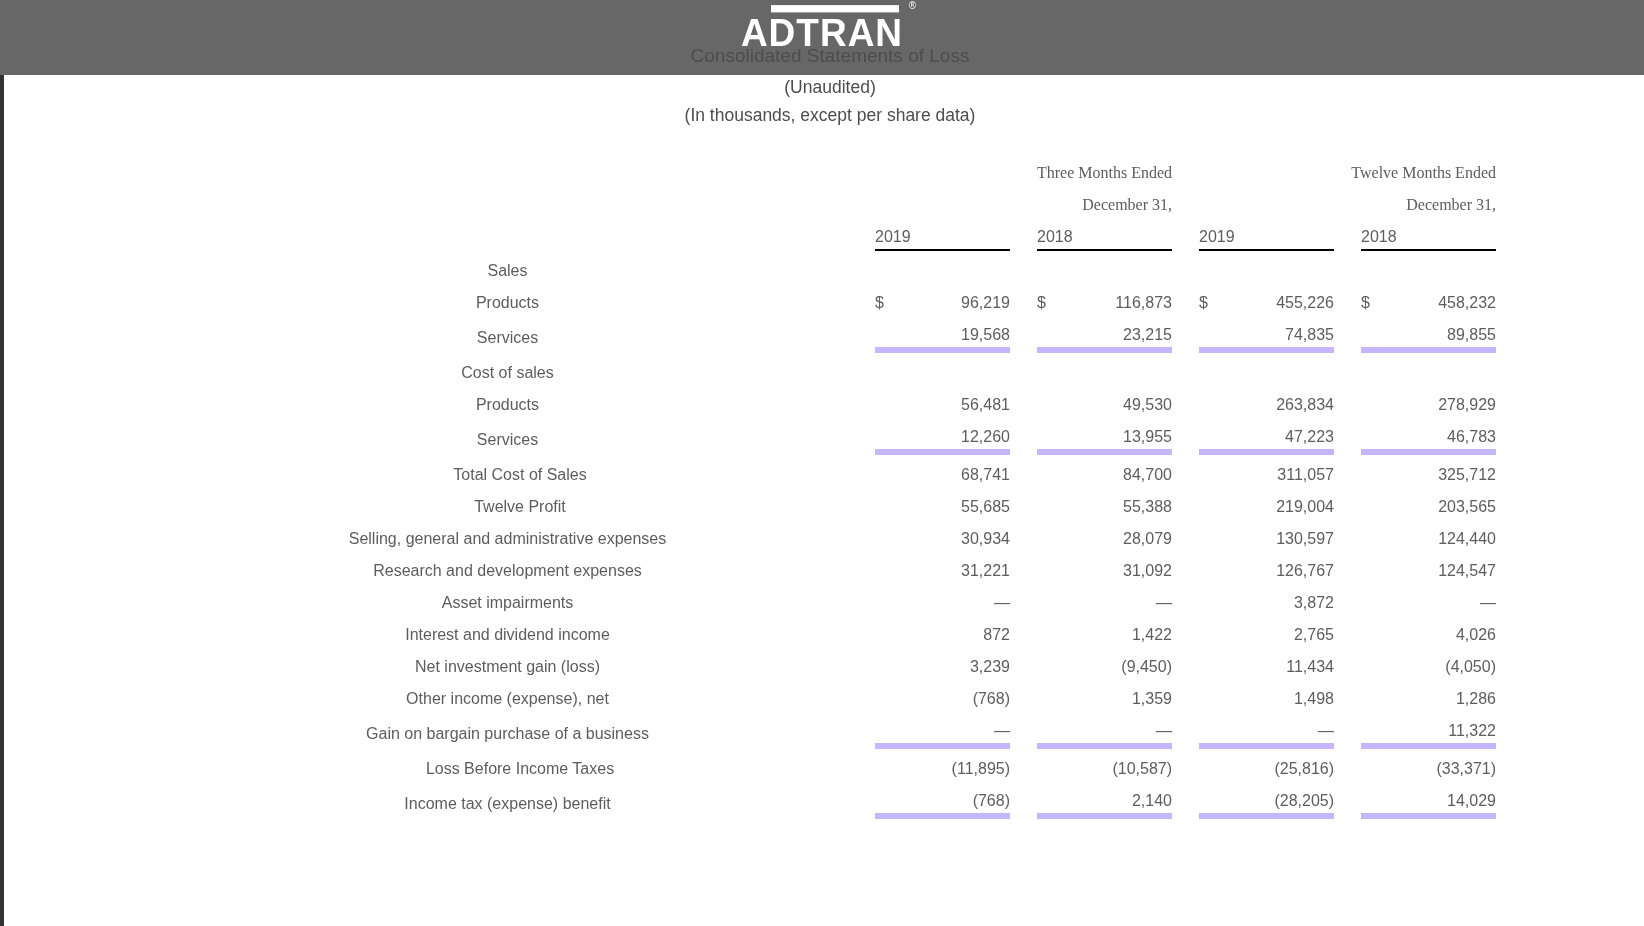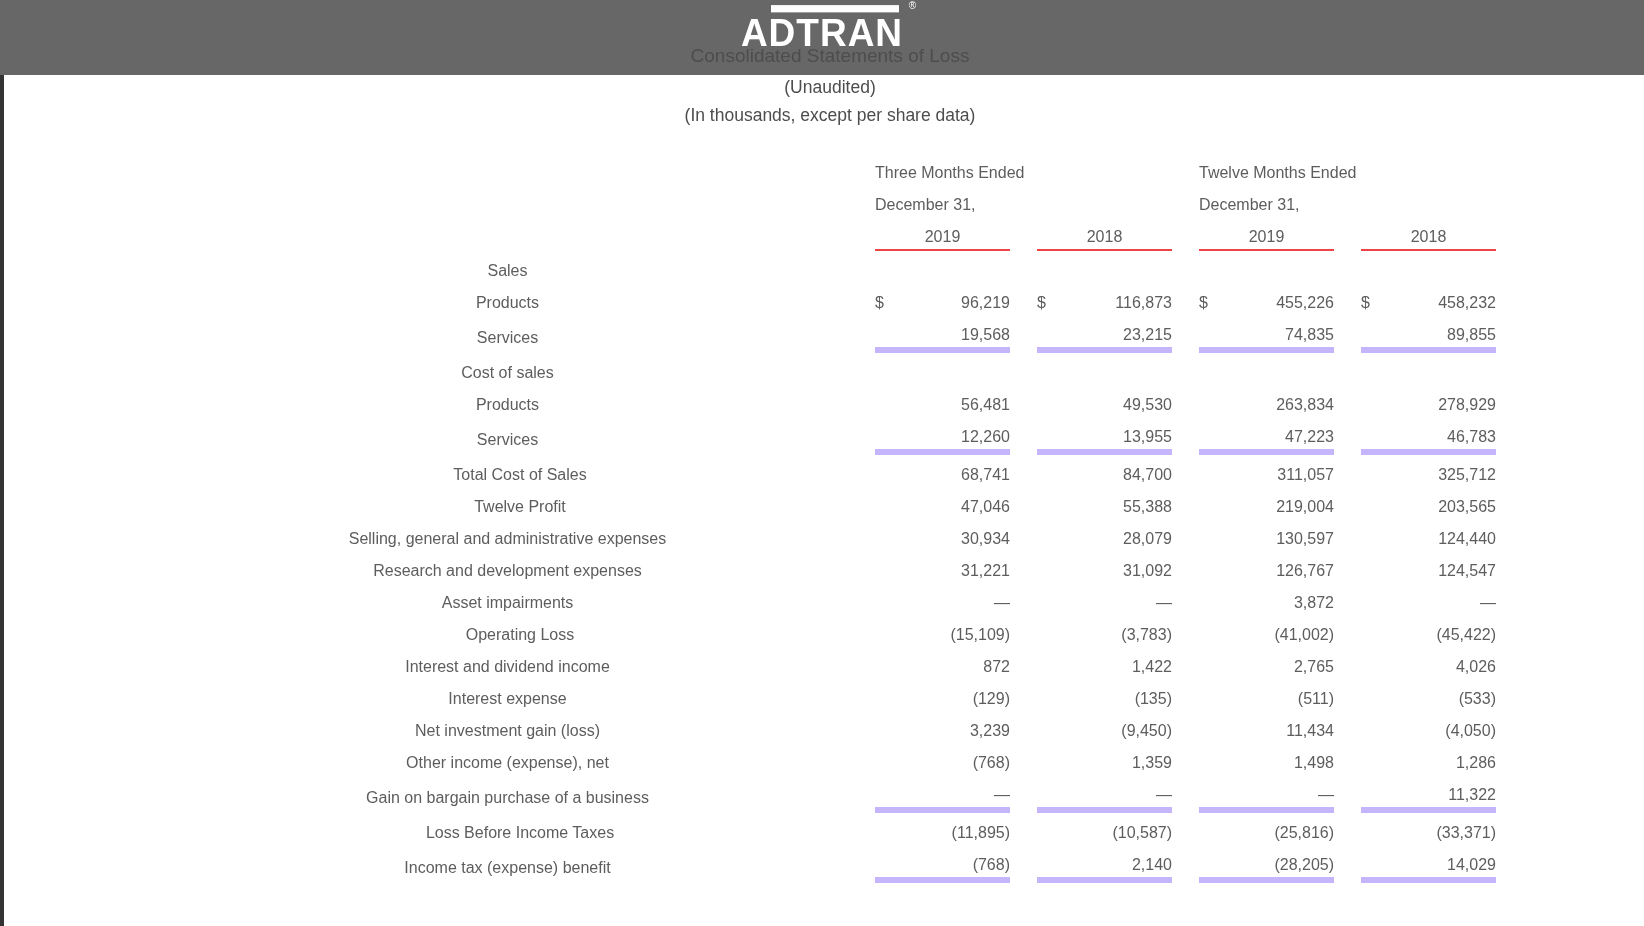--- a/index.html
+++ b/index.html
@@ -42,22 +42,22 @@
   
   table.stmt{
     position:absolute;left:140px;top:153px;
     border-collapse:collapse;table-layout:fixed;
     font-size:16px;color:#5d5d5d;
   }
   table.stmt td{
     height:29px;vertical-align:bottom;padding:0 0 3px 0;
     white-space:nowrap;overflow:visible;
   }
-  td.hdr{ text-align:left; }
-  td.year{ text-align:center;border-bottom:2px solid #ef4444; }
+  td.hdr{ text-align:right;font-family:Liberation Serif, serif; }
+  td.year{ text-align:left;border-bottom:2px solid #000000; }
   td.lbl{ text-align:center; }
   td.lbl.ind{ padding-left:25px; }
   td.dlr{ text-align:left; }
   td.val{ text-align:right; }
   td.u1{ border-bottom:6px solid #c4b5fd; }
   tr.hdr-row td{ vertical-align:bottom; }
 </style>
 </head>
 <body>
 
@@ -210,21 +210,21 @@
         <td class="gap"></td>
         <td class="dlr"></td>
         <td class="val">311,057</td>
         <td class="gap"></td>
         <td class="dlr"></td>
         <td class="val">325,712</td>
       </tr>
       <tr>
         <td class="lbl ind">Twelve Profit</td>
         <td class="dlr"></td>
-        <td class="val">47,046</td>
+        <td class="val">55,685</td>
         <td class="gap"></td>
         <td class="dlr"></td>
         <td class="val">55,388</td>
         <td class="gap"></td>
         <td class="dlr"></td>
         <td class="val">219,004</td>
         <td class="gap"></td>
         <td class="dlr"></td>
         <td class="val">203,565</td>
       </tr>
@@ -264,60 +264,32 @@
         <td class="dlr"></td>
         <td class="val">—</td>
         <td class="gap"></td>
         <td class="dlr"></td>
         <td class="val">3,872</td>
         <td class="gap"></td>
         <td class="dlr"></td>
         <td class="val">—</td>
       </tr>
       <tr>
-        <td class="lbl ind">Operating Loss</td>
-        <td class="dlr"></td>
-        <td class="val">(15,109)</td>
-        <td class="gap"></td>
-        <td class="dlr"></td>
-        <td class="val">(3,783)</td>
-        <td class="gap"></td>
-        <td class="dlr"></td>
-        <td class="val">(41,002)</td>
-        <td class="gap"></td>
-        <td class="dlr"></td>
-        <td class="val">(45,422)</td>
-      </tr>
-      <tr>
         <td class="lbl">Interest and dividend income</td>
         <td class="dlr"></td>
         <td class="val">872</td>
         <td class="gap"></td>
         <td class="dlr"></td>
         <td class="val">1,422</td>
         <td class="gap"></td>
         <td class="dlr"></td>
         <td class="val">2,765</td>
         <td class="gap"></td>
         <td class="dlr"></td>
         <td class="val">4,026</td>
-      </tr>
-      <tr>
-        <td class="lbl">Interest expense</td>
-        <td class="dlr"></td>
-        <td class="val">(129)</td>
-        <td class="gap"></td>
-        <td class="dlr"></td>
-        <td class="val">(135)</td>
-        <td class="gap"></td>
-        <td class="dlr"></td>
-        <td class="val">(511)</td>
-        <td class="gap"></td>
-        <td class="dlr"></td>
-        <td class="val">(533)</td>
       </tr>
       <tr>
         <td class="lbl">Net investment gain (loss)</td>
         <td class="dlr"></td>
         <td class="val">3,239</td>
         <td class="gap"></td>
         <td class="dlr"></td>
         <td class="val">(9,450)</td>
         <td class="gap"></td>
         <td class="dlr"></td>

